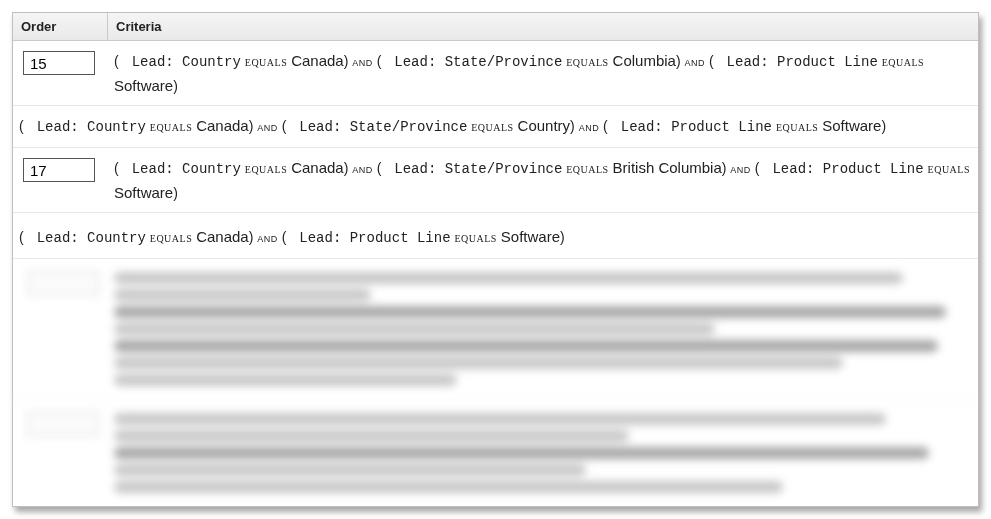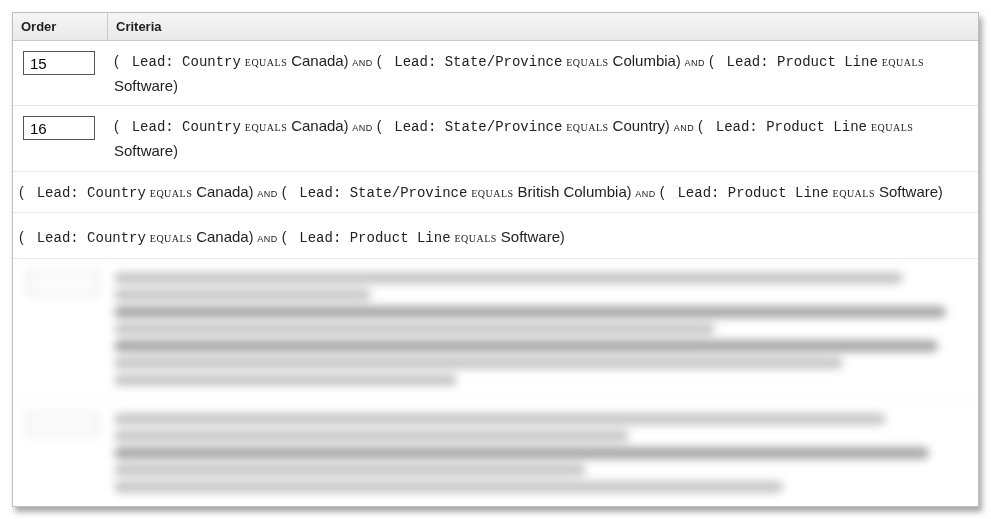--- a/index.html
+++ b/index.html
@@ -106,39 +106,39 @@
       <span class="sc">equals</span>
       <span class="val">Columbia</span><span>)</span>
       <span class="op">and</span>
       <span>(</span><span class="mono">Lead: Product Line</span>
       <span class="sc">equals</span>
       <span class="val">Software</span><span>)</span>
     </div>
   </div>
 
   <div class="row">
-    <div class="order-cell">
-      <input class="order-input" value="16" style="">
-    </div>
     <div class="criteria-cell">
       <span>(</span><span class="mono">Lead: Country</span>
       <span class="sc">equals</span>
       <span class="val">Canada</span><span>)</span>
       <span class="op">and</span>
       <span>(</span><span class="mono">Lead: State/Province</span>
       <span class="sc">equals</span>
       <span class="val">Country</span><span>)</span>
       <span class="op">and</span>
       <span>(</span><span class="mono">Lead: Product Line</span>
       <span class="sc">equals</span>
       <span class="val">Software</span><span>)</span>
     </div>
   </div>
 
   <div class="row">
+    <div class="order-cell">
+      <input class="order-input" value="17" style="">
+    </div>
     <div class="criteria-cell">
       <span>(</span><span class="mono">Lead: Country</span>
       <span class="sc">equals</span>
       <span class="val">Canada</span><span>)</span>
       <span class="op">and</span>
       <span>(</span><span class="mono">Lead: State/Province</span>
       <span class="sc">equals</span>
       <span class="val">British Columbia</span><span>)</span>
       <span class="op">and</span>
       <span>(</span><span class="mono">Lead: Product Line</span>

